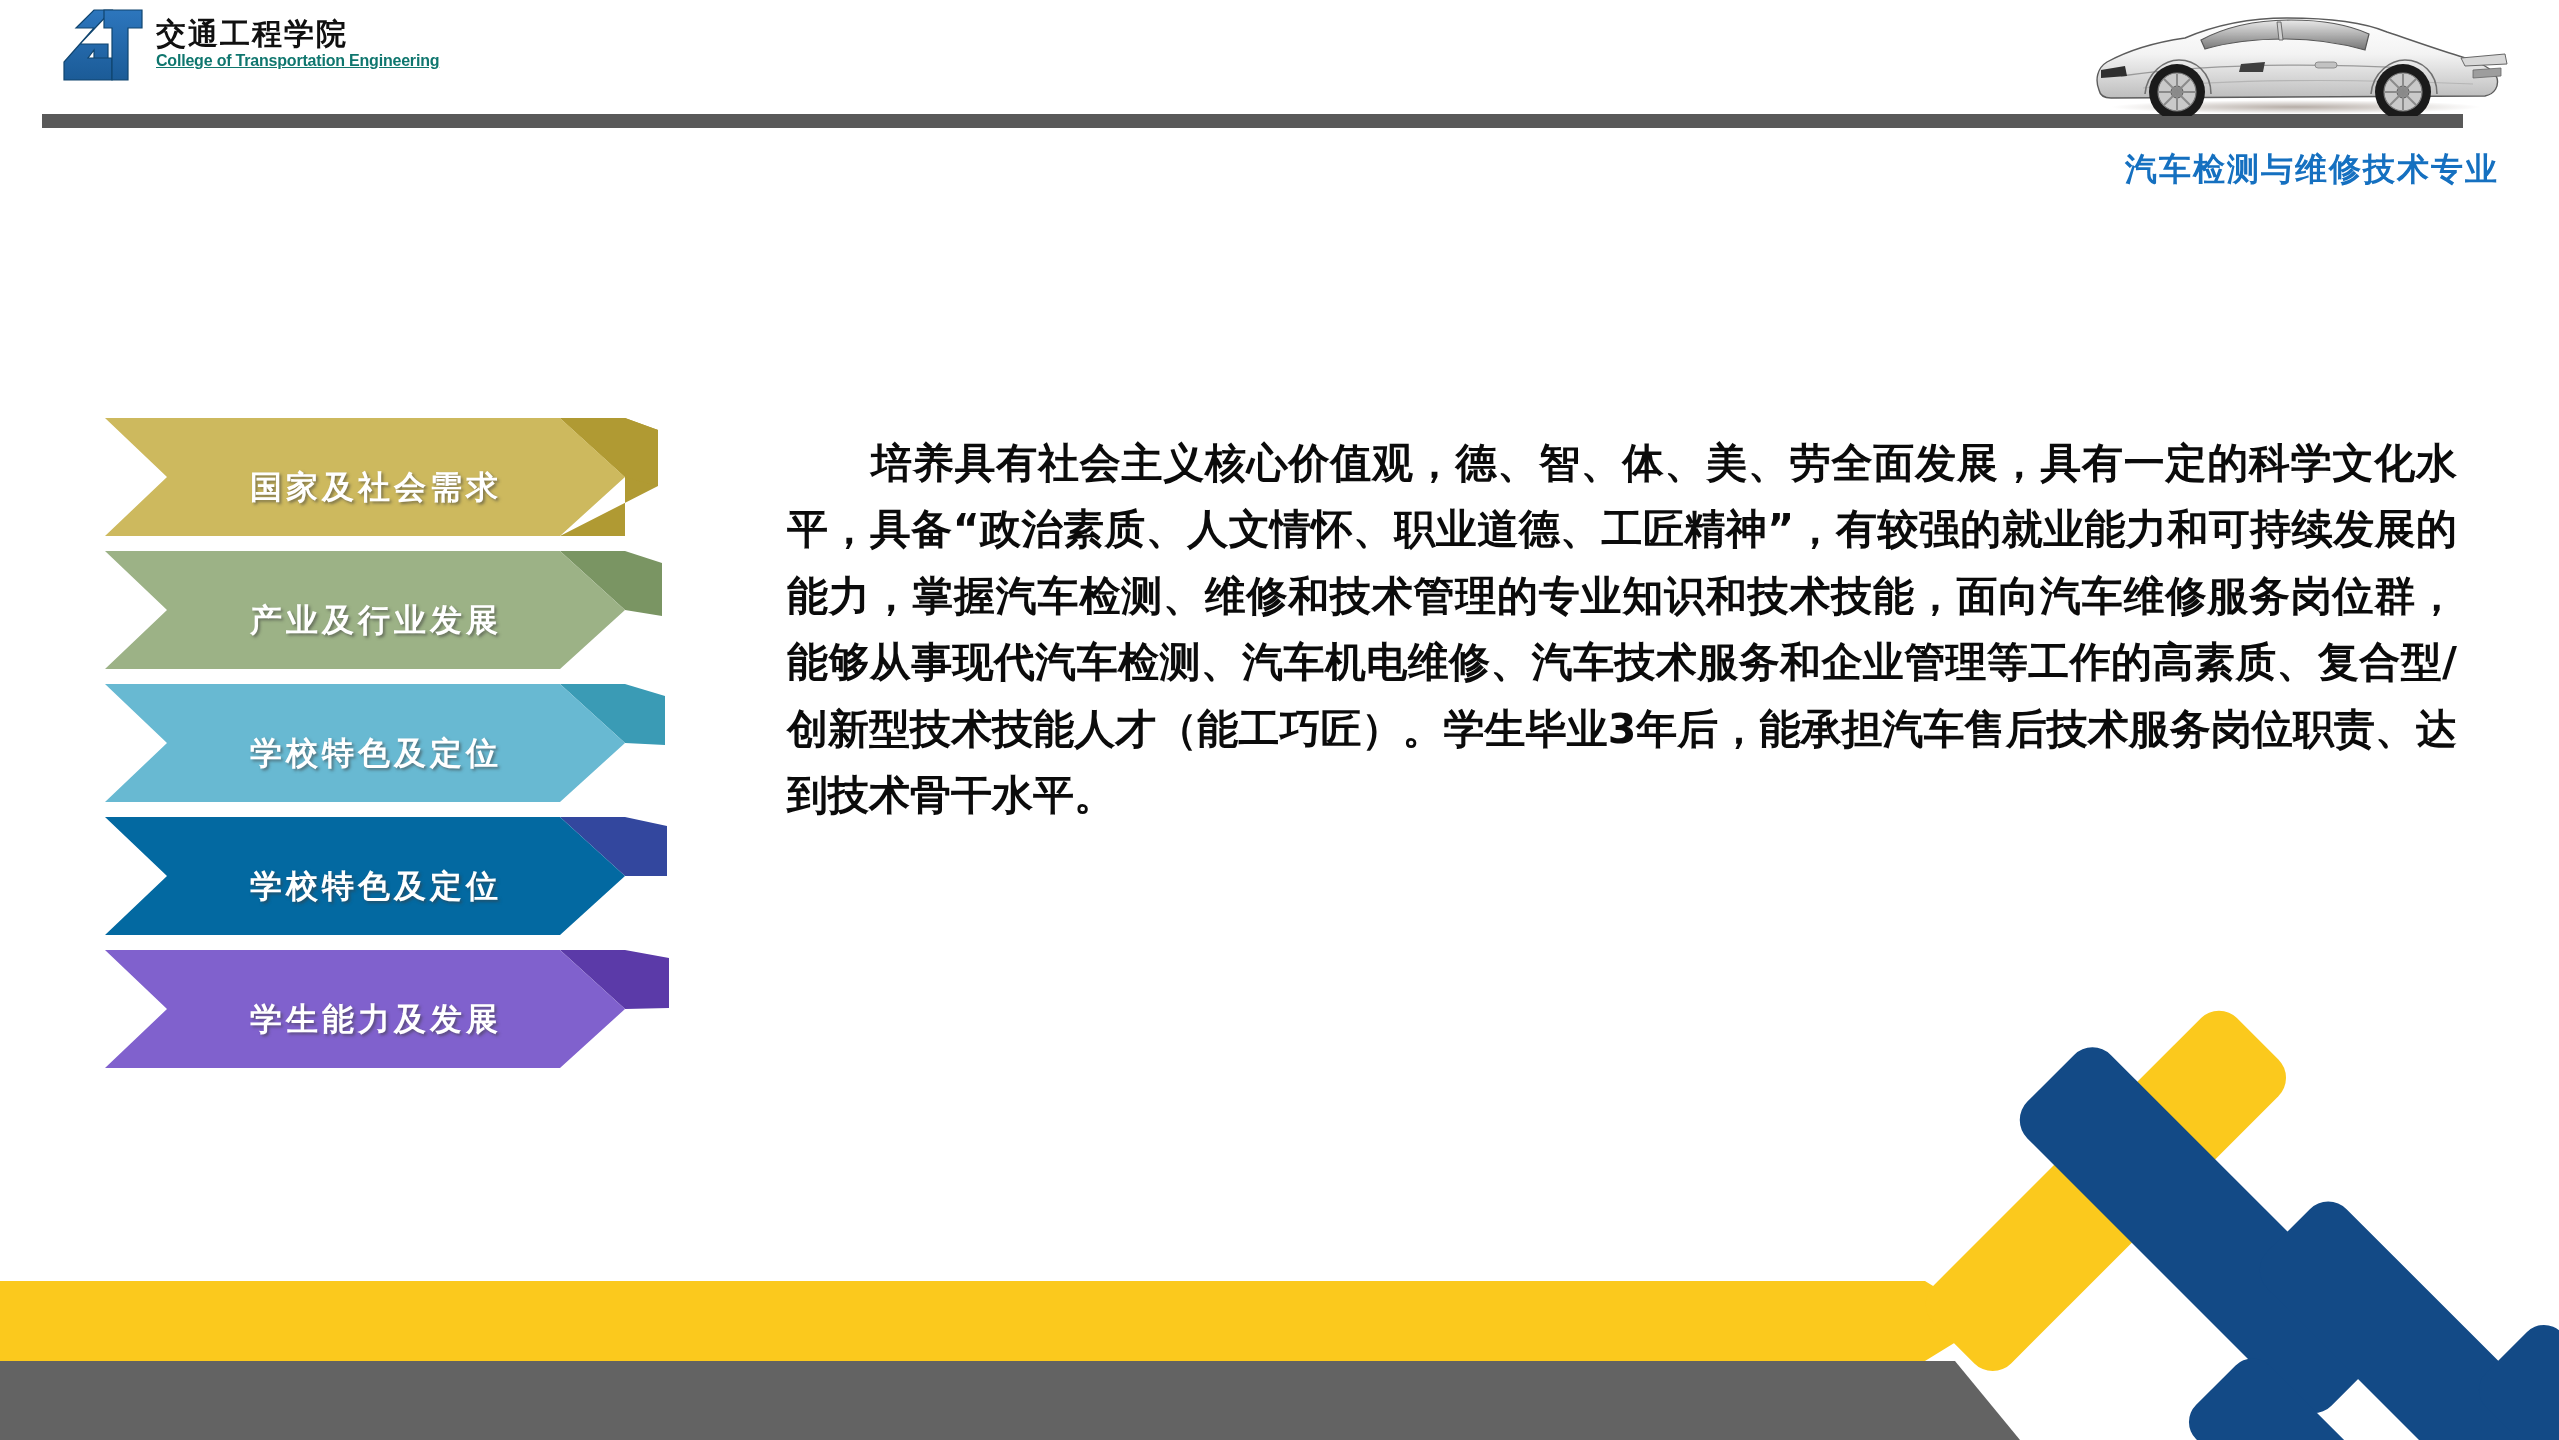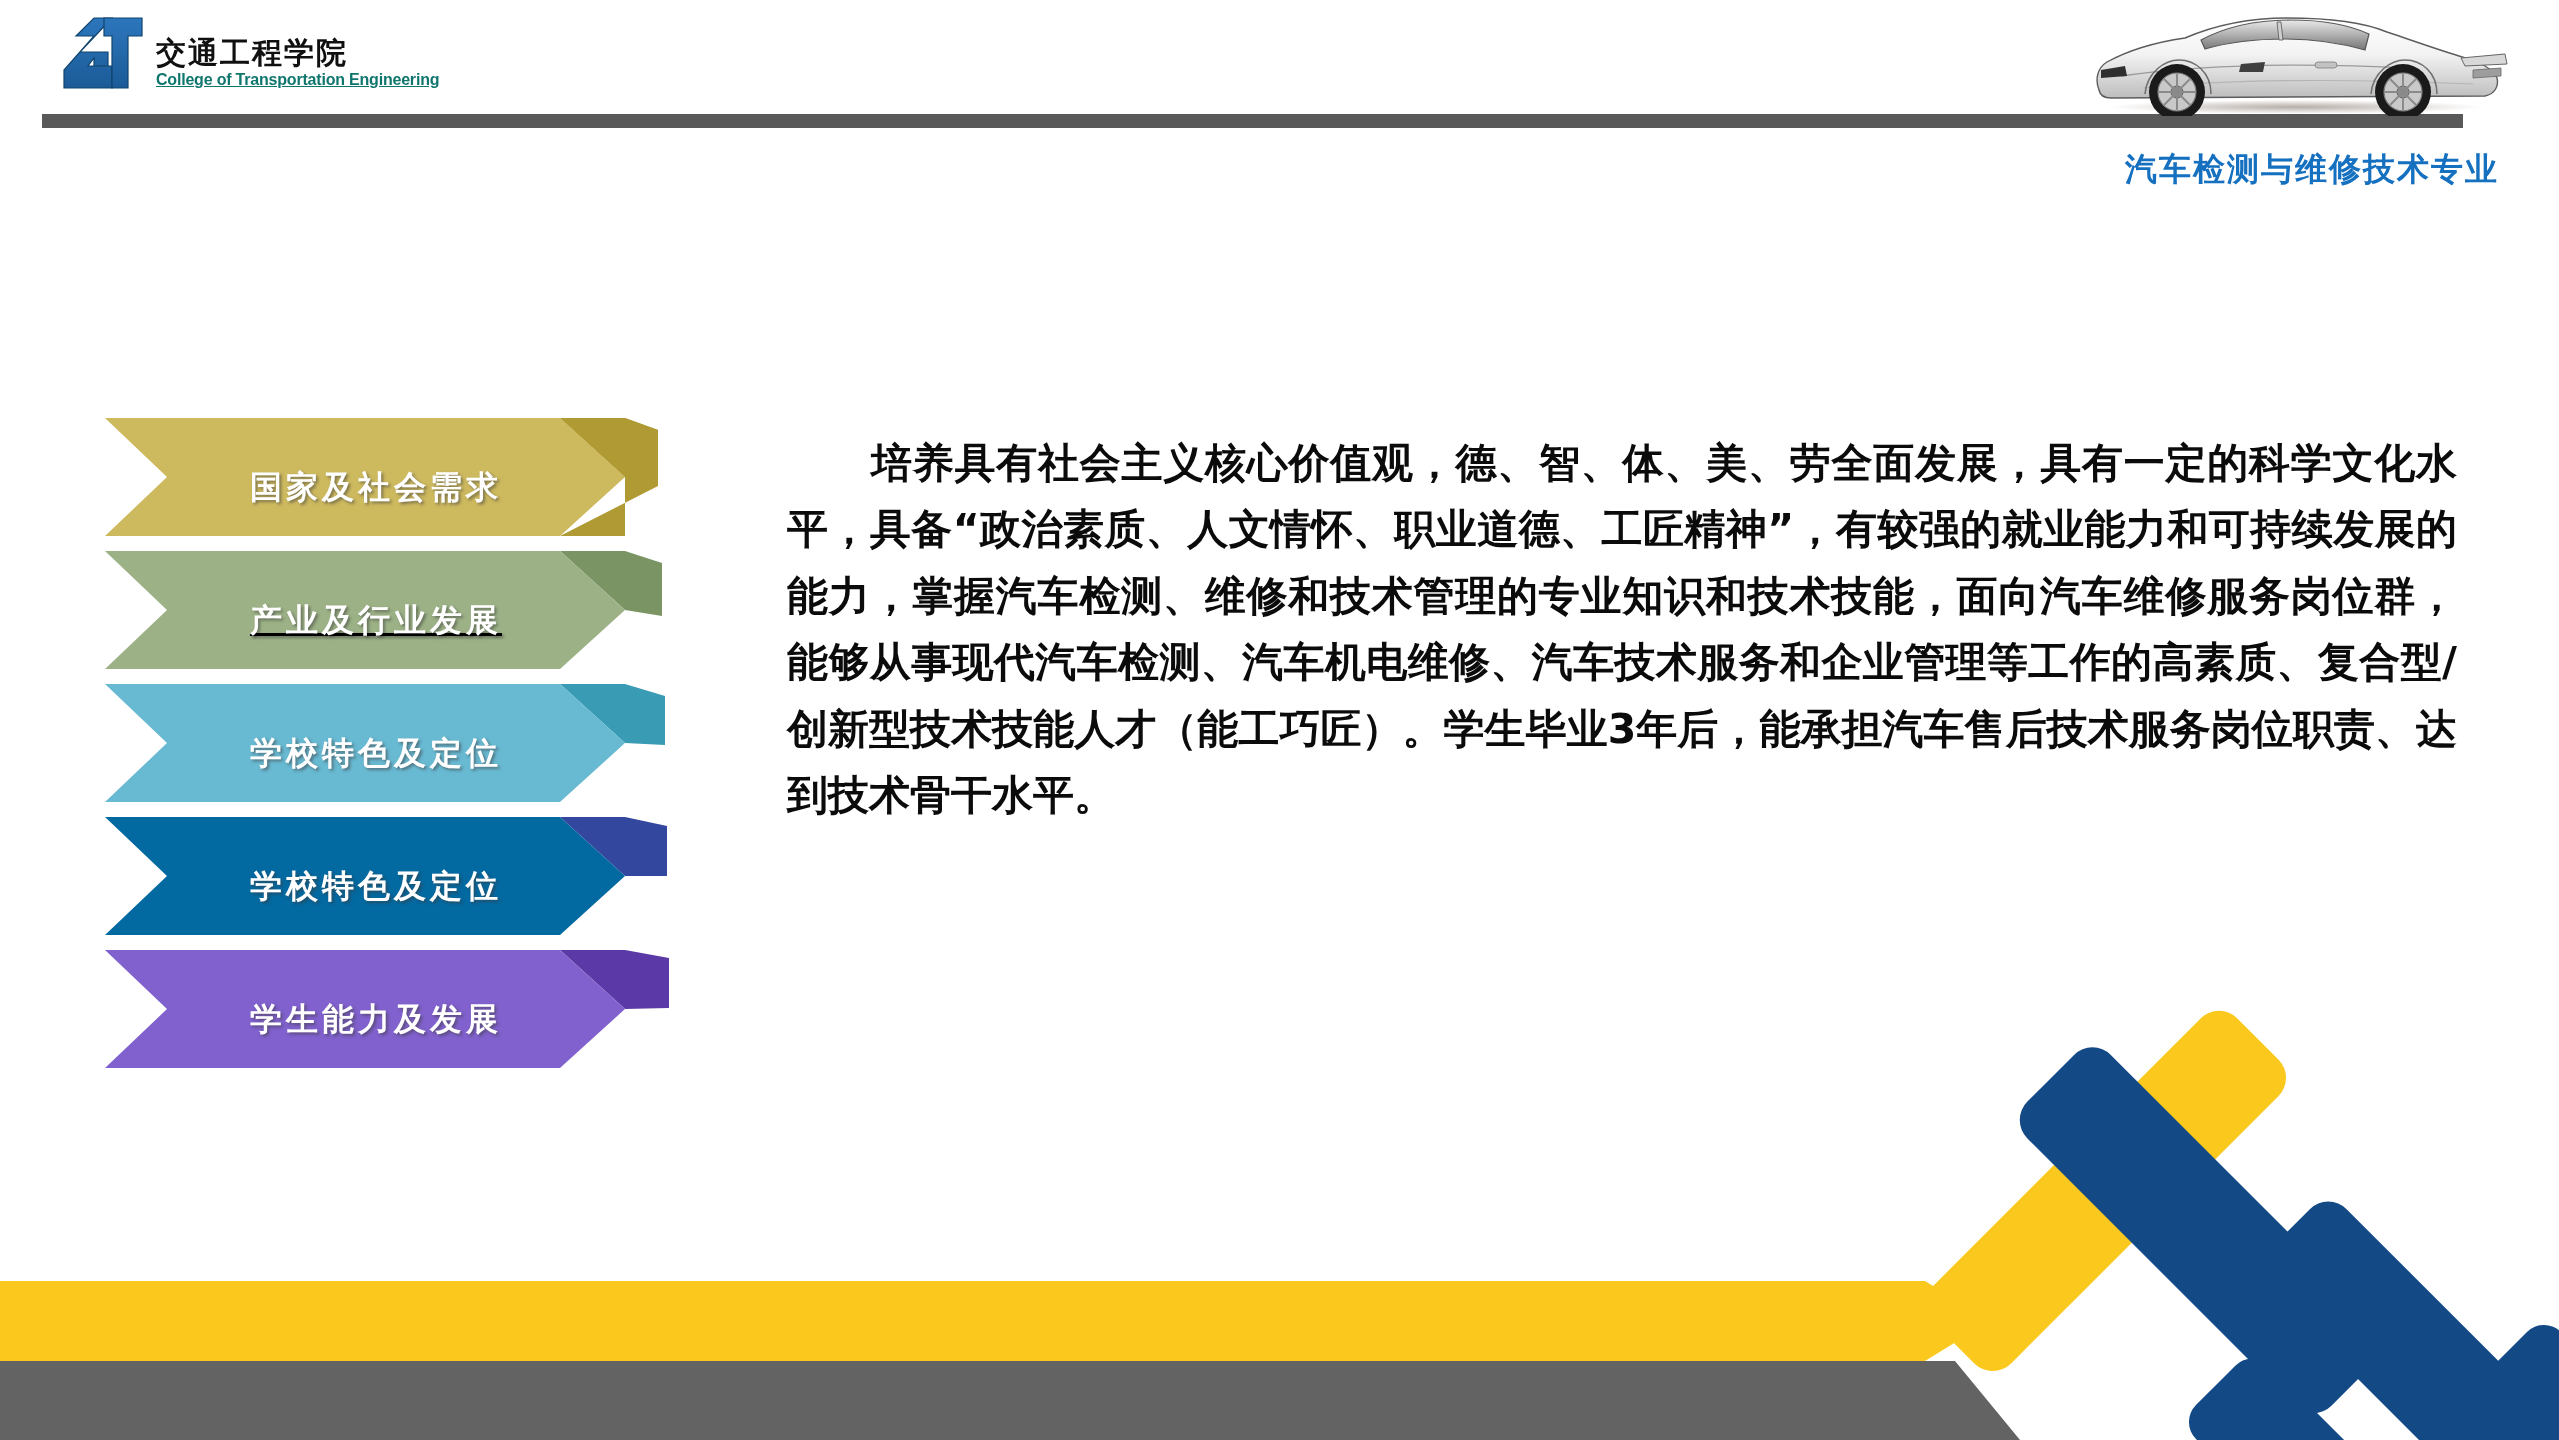--- a/index.html
+++ b/index.html
@@ -16,23 +16,23 @@
   }
 
   
   #header {
     position: absolute;
     left: 0; top: 0;
     width: 2559px; height: 130px;
   }
   #logo-block {
     position: absolute;
-    left: 60px; top: 14px;
+    left: 60px; top: 6px;
     display: flex;
-    align-items: flex-end;
+    align-items: center;
   }
   #logo-mark {
     width: 86px; height: 78px;
     flex: none;
     margin-right: 10px;
   }
   #logo-text-block {
     display: flex;
     flex-direction: column;
     justify-content: flex-end;
@@ -274,21 +274,21 @@
     <polygon points="455,532 520,532 564,540 564,590 520,591" fill="#5b3aa8"></polygon>
   </svg>
 
   <div class="chev-row" style="top:0px;">
     <div class="chev-face" style="background:#cdb95e;">
       <span class="chev-label">国家及社会需求</span>
     </div>
   </div>
 
   <div class="chev-row" style="top:133px;">
-    <div class="chev-face" style="background:#9cb286;text-decoration:underline;">
+    <div class="chev-face" style="background:#9cb286;">
       <span class="chev-label">产业及行业发展</span>
     </div>
   </div>
 
   <div class="chev-row" style="top:266px;">
     <div class="chev-face" style="background:#68b9d2;">
       <span class="chev-label">学校特色及定位</span>
     </div>
   </div>
 

